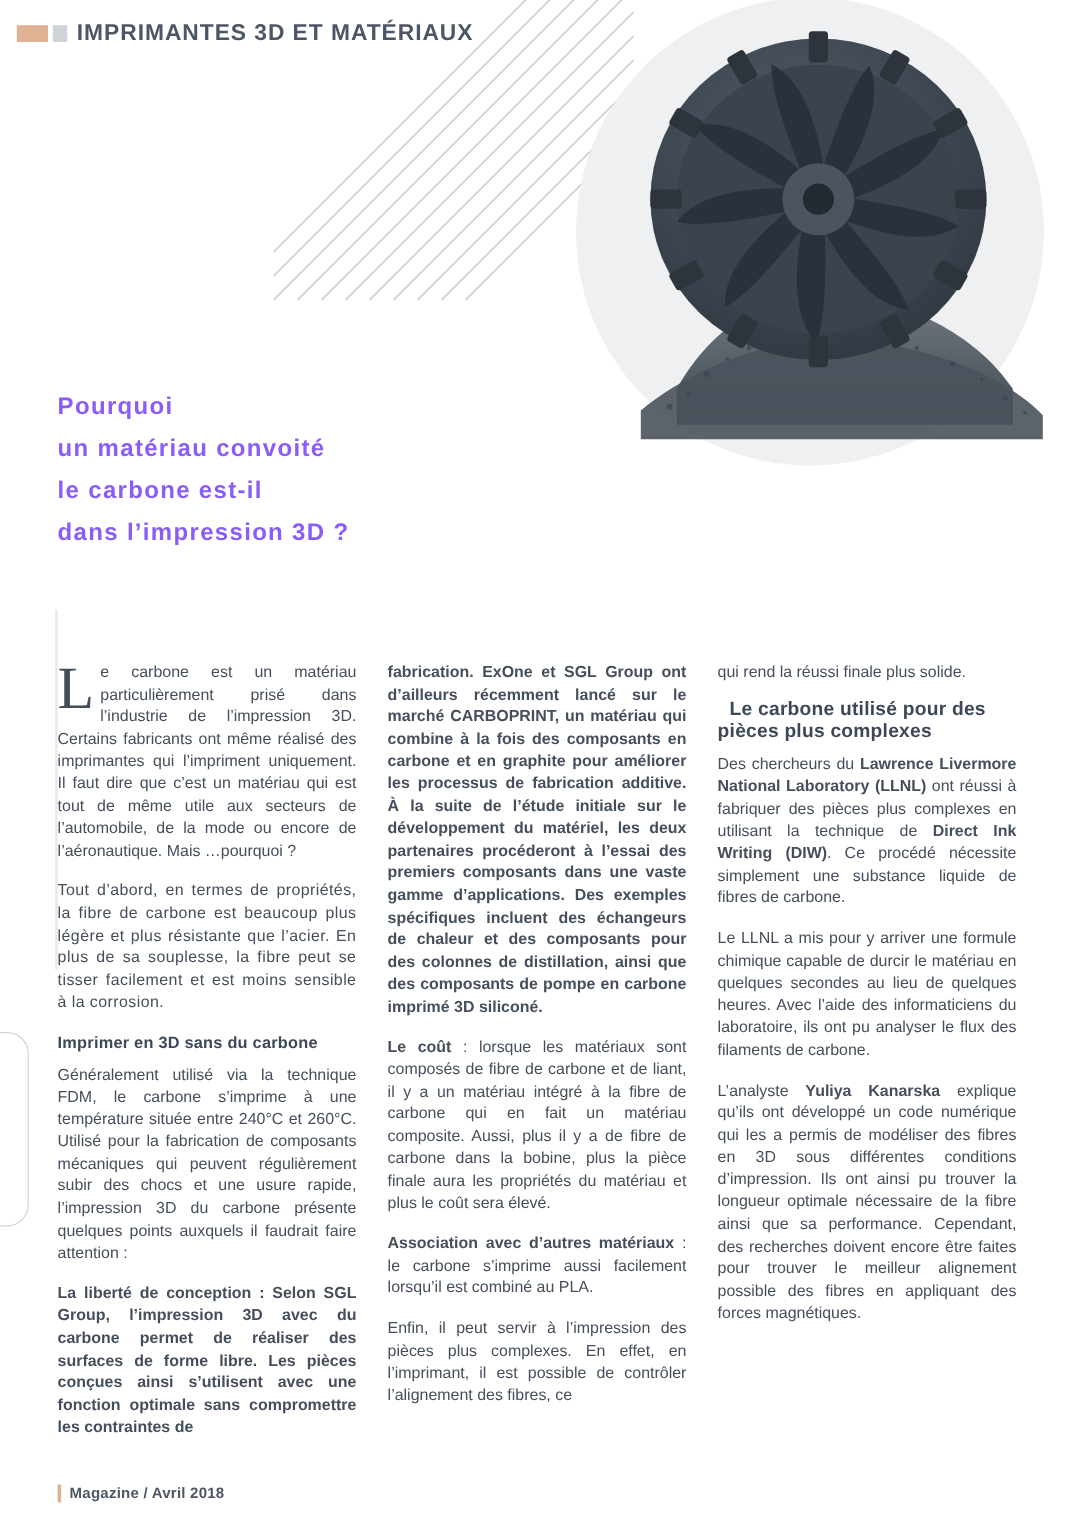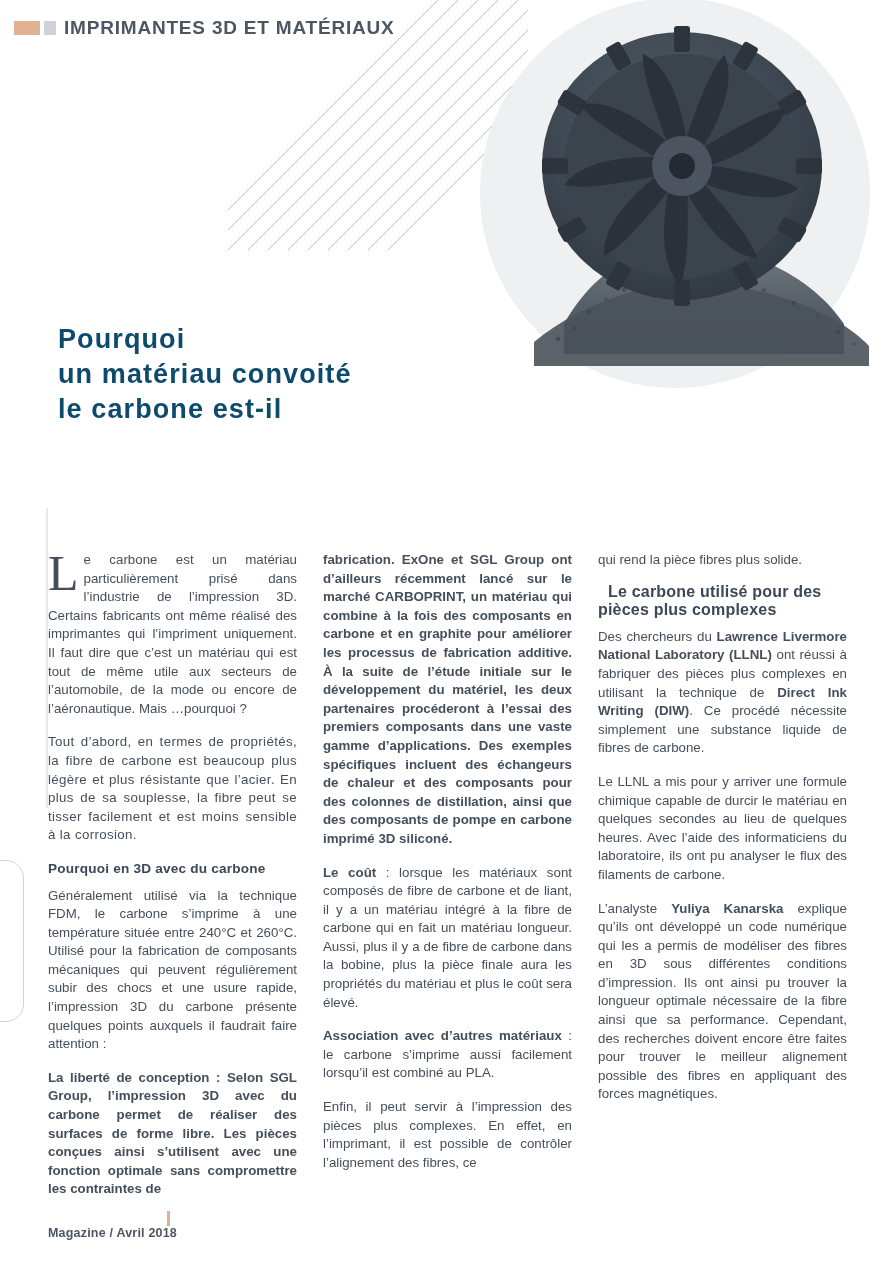--- a/index.html
+++ b/index.html
@@ -84,26 +84,25 @@
     background: #eef0f2;
   }
   .hero-svg { position: absolute; top: 0; left: 0; }
 
   
   .headline {
     position: absolute;
     top: 322px;
     left: 48px;
     width: 470px;
-    font-size: 27px;
+    font-size: 20px;
     line-height: 35px;
     font-weight: bold;
     letter-spacing: 1.1px;
-    color: #0c4a6e;
-    margin-left: 10px;
+    color: #8b5cf6;
   }
   .headline div { white-space: nowrap; }
 
   
   .frame {
     position: absolute;
     left: -18px;
     top: 860px;
     width: 40px;
     height: 160px;
@@ -165,24 +164,23 @@
     font-weight: normal;
     padding: 2px 5px 0 0;
     color: #454f5c;
     font-family: "Liberation Serif", serif;
   }
 
   
   .footer {
     position: absolute;
     left: 48px;
-    bottom: 22px;
+    bottom: 10px;
     display: flex;
-    align-items: flex-end;
-    flex-direction: column;
+    align-items: flex-start;
   }
   .footer-bar {
     width: 3px;
     height: 15px;
     background: #e0b293;
     margin-right: 7px;
   }
   .footer-text {
     font-size: 12.5px;
     font-weight: bold;
@@ -291,44 +289,45 @@
         <circle cx="0" cy="0" r="30" fill="#4c555f"></circle>
         <circle cx="0" cy="0" r="13" fill="#232a31"></circle>
       </g>
     </svg>
   </div>
 
   <div class="headline">
     <div>Pourquoi</div>
     <div>un matériau convoité</div>
     <div>le carbone est-il</div>
+    <div>dans l’impression 3D ?</div>
   </div>
 
   <div class="frame"></div>
   <div class="rail"></div>
 
   <div class="cols">
 
     <div class="col">
       <p class="dropcap">Le carbone est un matériau particulièrement prisé dans l’industrie de l’impression 3D. Certains fabricants ont même réalisé des imprimantes qui l’impriment uniquement. Il faut dire que c’est un matériau qui est tout de même utile aux secteurs de l’automobile, de la mode ou encore de l’aéronautique. Mais …pourquoi ?</p>
       <p class="wide">Tout d’abord, en termes de propriétés, la fibre de carbone est beaucoup plus légère et plus résistante que l’acier. En plus de sa souplesse, la fibre peut se tisser facilement et est moins sensible à la corrosion.</p>
-      <div class="subhead">Pourquoi en 3D avec du carbone</div>
+      <div class="subhead">Imprimer en 3D sans du carbone</div>
       <p>Généralement utilisé via la technique FDM, le carbone s’imprime à une température située entre 240°C et 260°C. Utilisé pour la fabrication de composants mécaniques qui peuvent régulièrement subir des chocs et une usure rapide, l’impression 3D du carbone présente quelques points auxquels il faudrait faire attention :</p>
       <p class="bold">La liberté de conception : Selon SGL Group, l’impression 3D avec du carbone permet de réaliser des surfaces de forme libre. Les pièces conçues ainsi s’utilisent avec une fonction optimale sans compromettre les contraintes de</p>
     </div>
 
     <div class="col">
       <p class="bold">fabrication. ExOne et SGL Group ont d’ailleurs récemment lancé sur le marché CARBOPRINT, un matériau qui combine à la fois des composants en carbone et en graphite pour améliorer les processus de fabrication additive. À la suite de l’étude initiale sur le développement du matériel, les deux partenaires procéderont à l’essai des premiers composants dans une vaste gamme d’applications. Des exemples spécifiques incluent des échangeurs de chaleur et des composants pour des colonnes de distillation, ainsi que des composants de pompe en carbone imprimé 3D siliconé.</p>
-      <p><span class="bold">Le coût</span><span> : lorsque les matériaux sont composés de fibre de carbone et de liant, il y a un matériau intégré à la fibre de carbone qui en fait un matériau longueur. Aussi, plus il y a de fibre de carbone dans la bobine, plus la pièce finale aura les propriétés du matériau et plus le coût sera élevé.</span></p>
+      <p><span class="bold">Le coût</span><span> : lorsque les matériaux sont composés de fibre de carbone et de liant, il y a un matériau intégré à la fibre de carbone qui en fait un matériau composite. Aussi, plus il y a de fibre de carbone dans la bobine, plus la pièce finale aura les propriétés du matériau et plus le coût sera élevé.</span></p>
       <p><span class="bold">Association avec d’autres matériaux</span><span> : le carbone s’imprime aussi facilement lorsqu’il est combiné au PLA.</span></p>
       <p>Enfin, il peut servir à l’impression des pièces plus complexes. En effet, en l’imprimant, il est possible de contrôler l’alignement des fibres, ce</p>
     </div>
 
     <div class="col">
-      <p class="tight">qui rend la pièce fibres plus solide.</p>
+      <p class="tight">qui rend la réussi finale plus solide.</p>
       <div class="subhead2">
         <span>Le carbone utilisé pour des</span><br>
         <span>pièces plus complexes</span>
       </div>
       <p><span>Des chercheurs du </span><span class="bold">Lawrence Livermore National Laboratory (LLNL)</span><span> ont réussi à fabriquer des pièces plus complexes en utilisant la technique de </span><span class="bold">Direct Ink Writing (DIW)</span><span>. Ce procédé nécessite simplement une substance liquide de fibres de carbone.</span></p>
       <p>Le LLNL a mis pour y arriver une formule chimique capable de durcir le matériau en quelques secondes au lieu de quelques heures. Avec l’aide des informaticiens du laboratoire, ils ont pu analyser le flux des filaments de carbone.</p>
       <p><span>L’analyste </span><span class="bold">Yuliya Kanarska</span><span> explique qu’ils ont développé un code numérique qui les a permis de modéliser des fibres en 3D sous différentes conditions d’impression. Ils ont ainsi pu trouver la longueur optimale nécessaire de la fibre ainsi que sa performance. Cependant, des recherches doivent encore être faites pour trouver le meilleur alignement possible des fibres en appliquant des forces magnétiques.</span></p>
     </div>
   </div>
 

